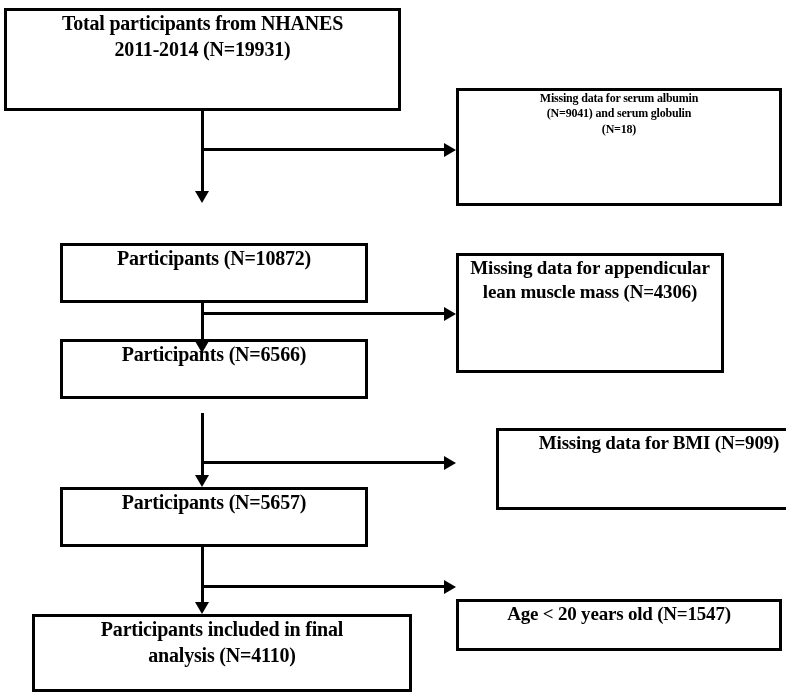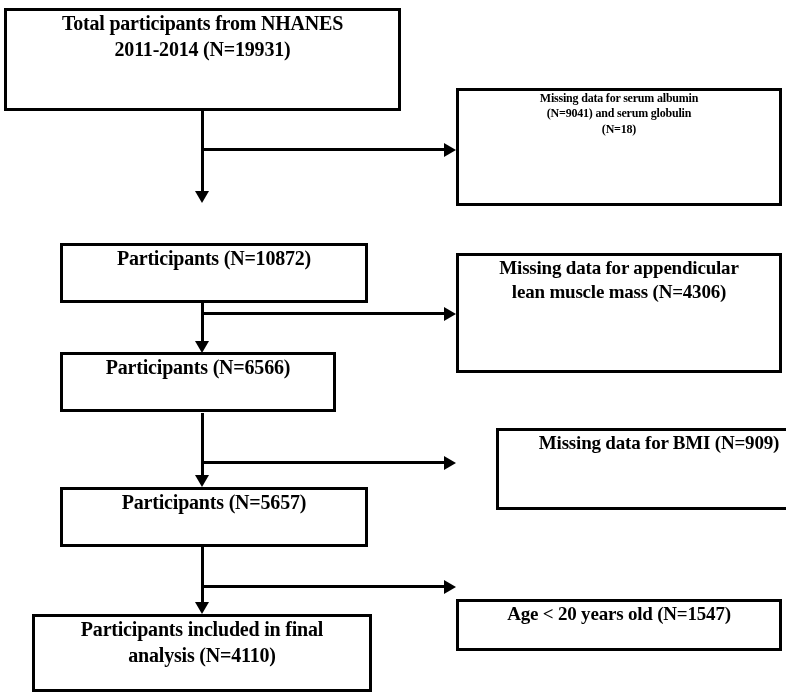--- a/index.html
+++ b/index.html
@@ -32,26 +32,26 @@
     z-index: 2;
   }
   .node .txt {
     display: block;
     padding: 0 6px;
     white-space: pre-line;
   }
   
   .box-start  { left: 4px;   top: 8px;   width: 397px; height: 103px; font-size: 20px; }
   .box-n2     { left: 60px;  top: 203px; width: 308px; height: 60px;  font-size: 20px; margin-top: 40px; }
-  .box-n3     { left: 60px;  top: 352px; width: 276px; height: 60px;  font-size: 20px; }
+  .box-n3     { left: 60px;  top: 339px; width: 308px; height: 60px;  font-size: 20px; }
   .box-n4     { left: 60px;  top: 487px; width: 308px; height: 60px;  font-size: 20px; }
-  .box-final  { left: 32px;  top: 614px; width: 340px; height: 78px;  font-size: 20px; }
+  .box-final  { left: 32px;  top: 614px; width: 380px; height: 78px;  font-size: 20px; }
   
   .box-ex1    { left: 456px; top: 88px;  width: 326px; height: 118px; font-size: 12px; }
-  .box-ex2    { left: 456px; top: 253px; width: 326px; height: 120px; font-size: 19px; }
+  .box-ex2    { left: 456px; top: 253px; width: 268px; height: 120px; font-size: 19px; }
   .box-ex3    { left: 456px; top: 428px; width: 326px; height: 82px;  font-size: 19px; margin-left: 40px; }
   .box-ex4    { left: 456px; top: 552px; width: 326px; height: 52px;  font-size: 19px; margin-top: 47px; }
 
   
   .vline {
     position: absolute;
     width: 3px;
     background: #000000;
     z-index: 1;
   }

